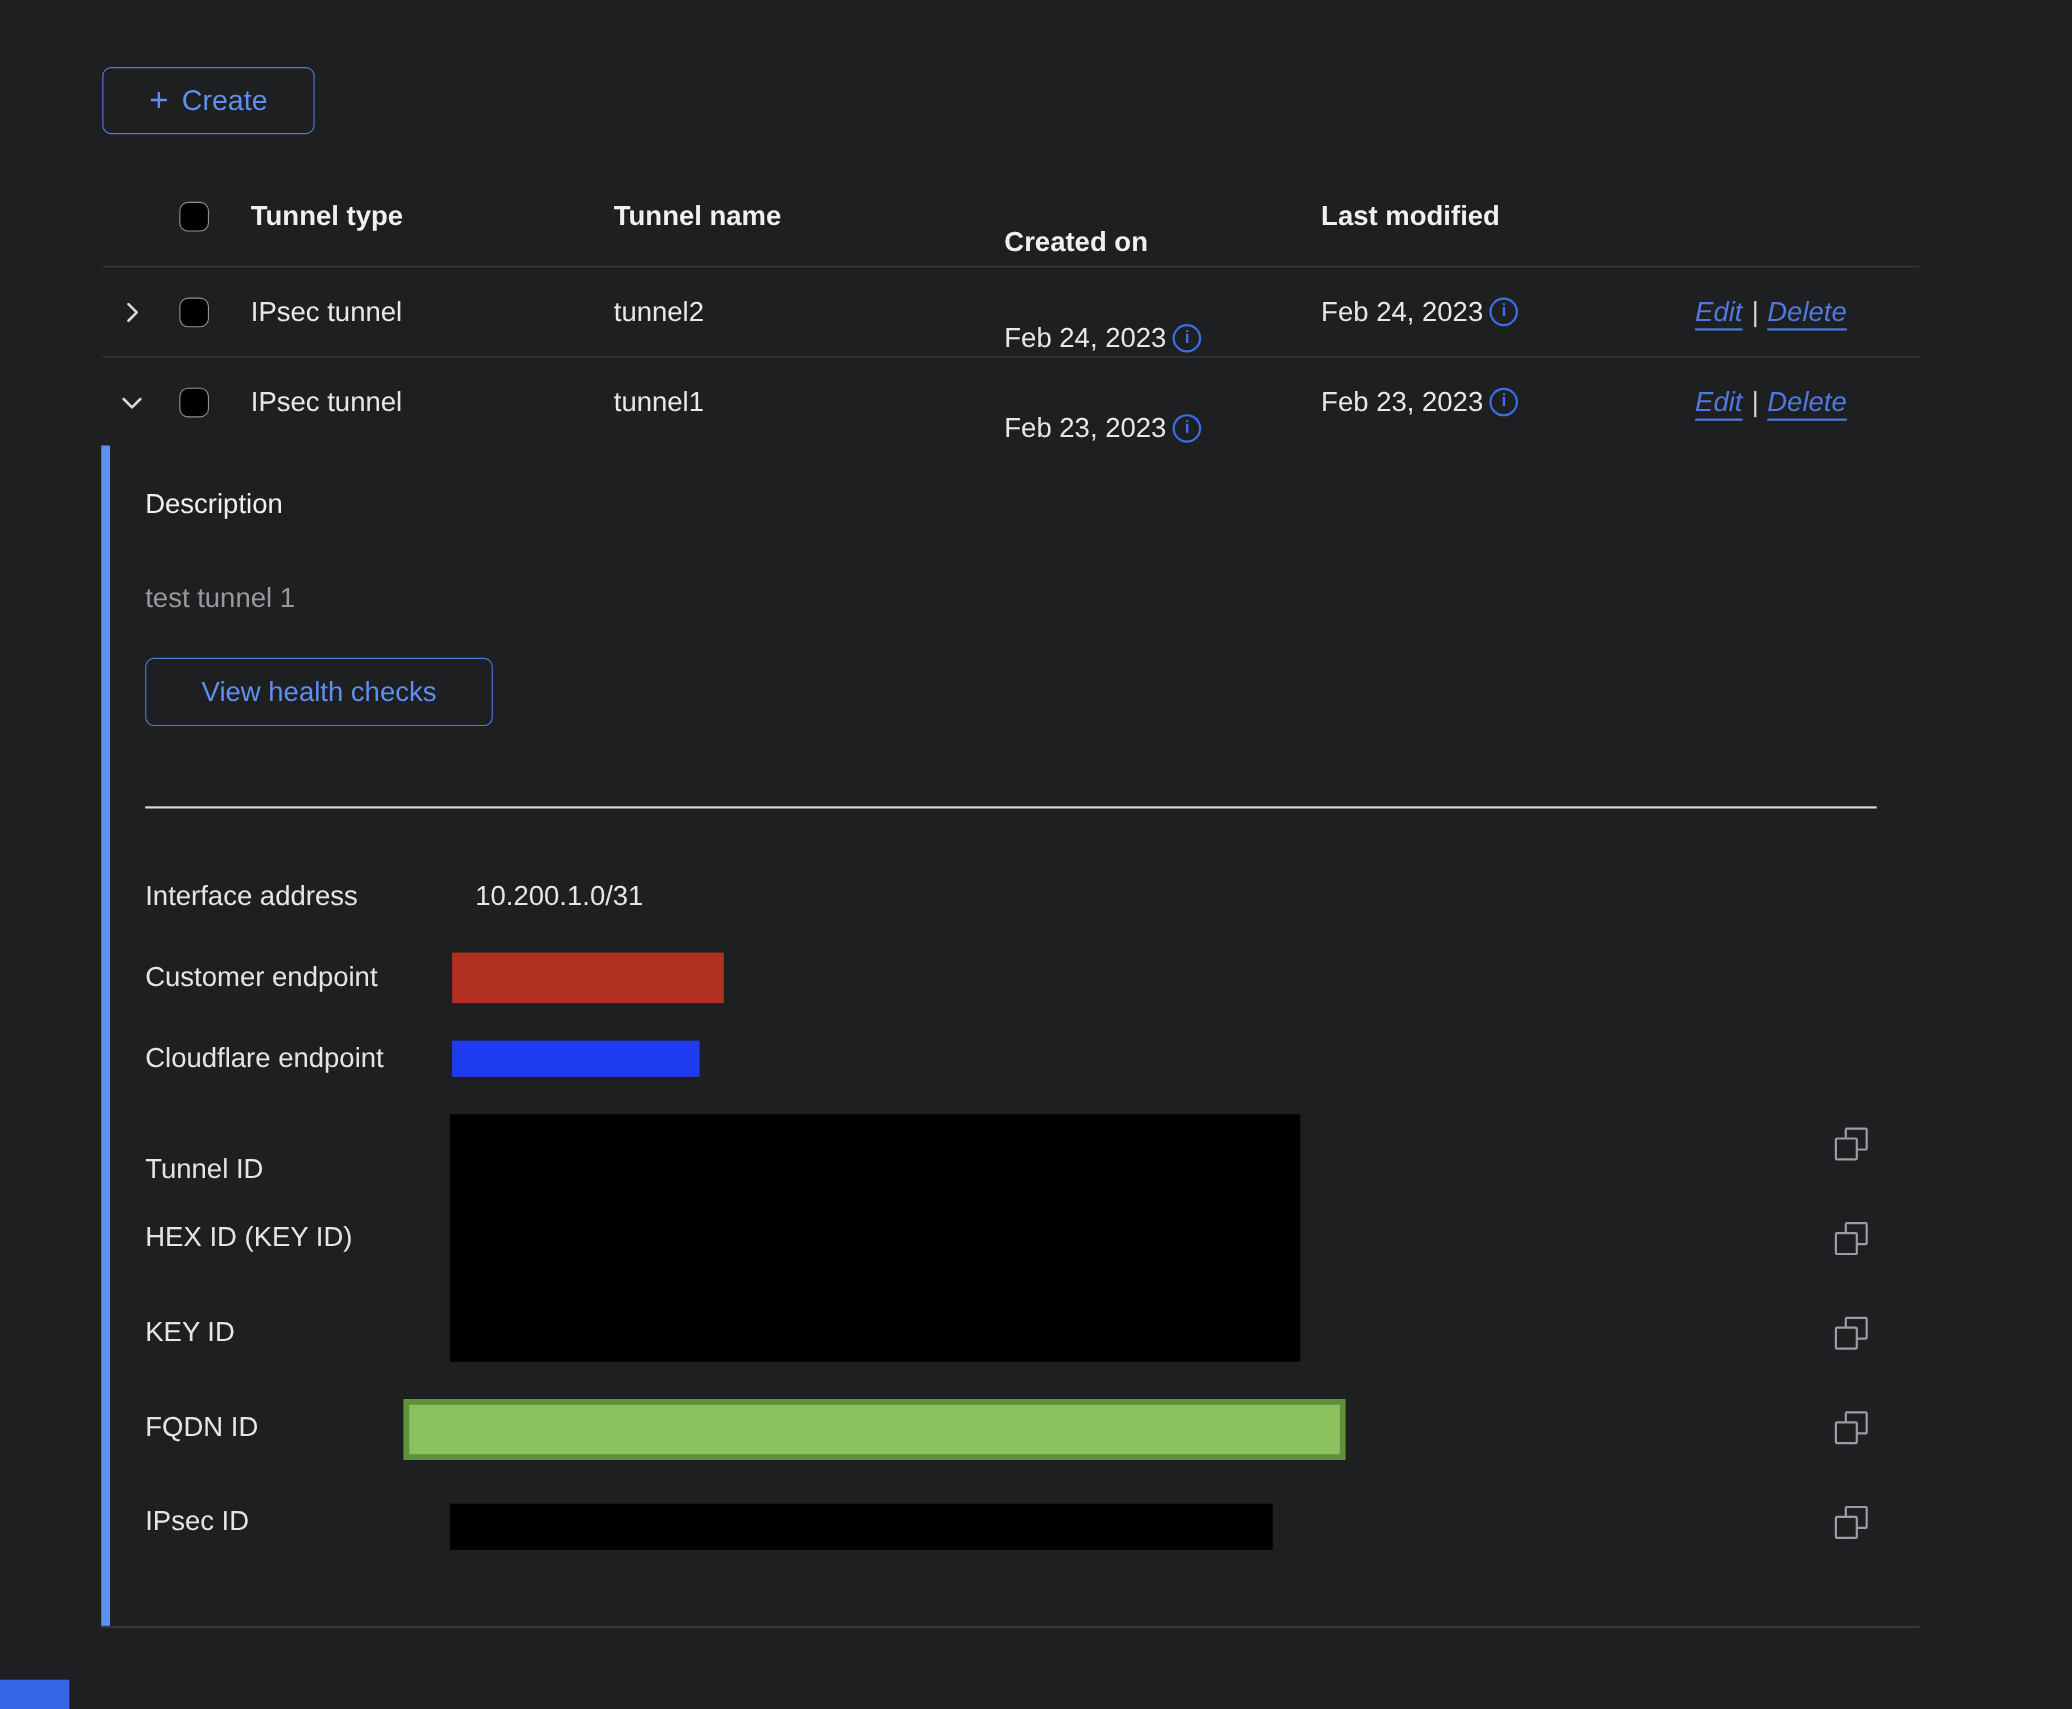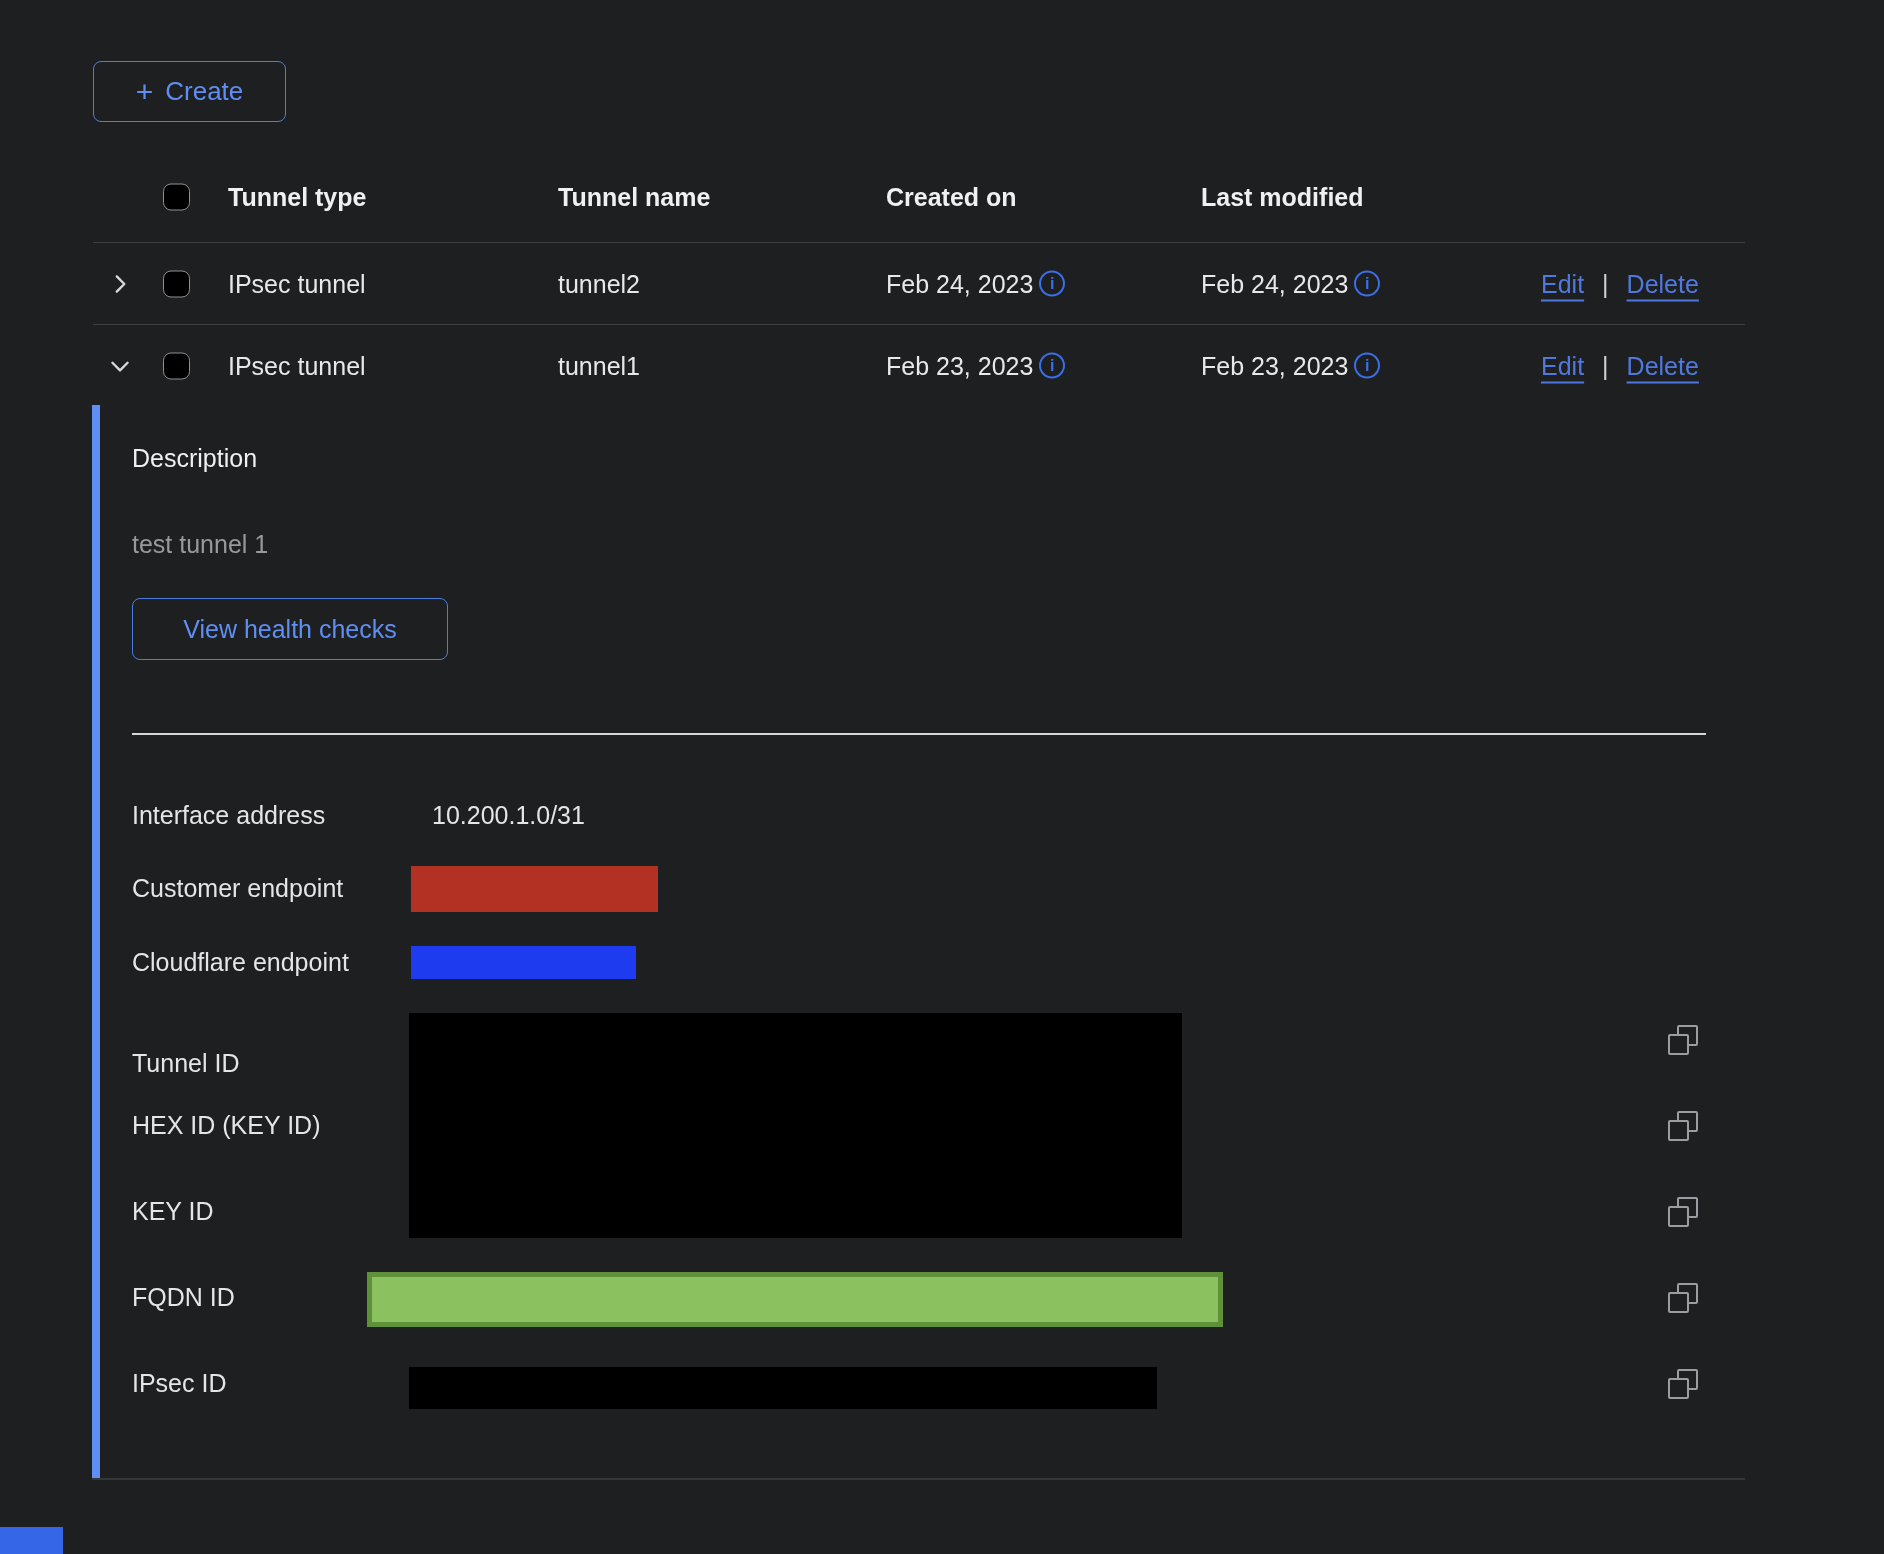--- a/index.html
+++ b/index.html
@@ -26,23 +26,23 @@
   
   .thead-row { left:93px; top:150px; width:1652px; height:93px; }
   .trow { left:93px; width:1652px; height:81px; }
   .row-line { left:93px; width:1652px; height:1px; background:#3e4042; }
   .cell { position:absolute; top:50%; transform:translateY(-50%); font-size:25px; white-space:nowrap; }
   .th { font-weight:700; color:#f0f0f0; }
   .c-chevron { left:14px; }
   .c-check { left:70px; }
   .c-type { left:135px; }
   .c-name { left:465px; }
-  .c-created { left:793px; }
+  .c-created { left:820px;margin-top:24px; }
   .c-modified { left:1108px; }
-  .c-actions { left:1448px; display:flex; align-items:center; gap:18px; }
+  .c-actions { left:1448px; display:flex; align-items:center; gap:8px;font-style:italic; }
 
   .checkbox {
     width:27px; height:27px; box-sizing:border-box;
     border:1.5px solid #8f9296; border-radius:8px;
     background:#000; display:inline-block; cursor:pointer;
   }
   .chevron { width:26px; height:26px; display:inline-block; cursor:pointer; color:#d8d9da; }
 
   .date-wrap { display:flex; align-items:center; gap:6px; }
   .info-icon {

